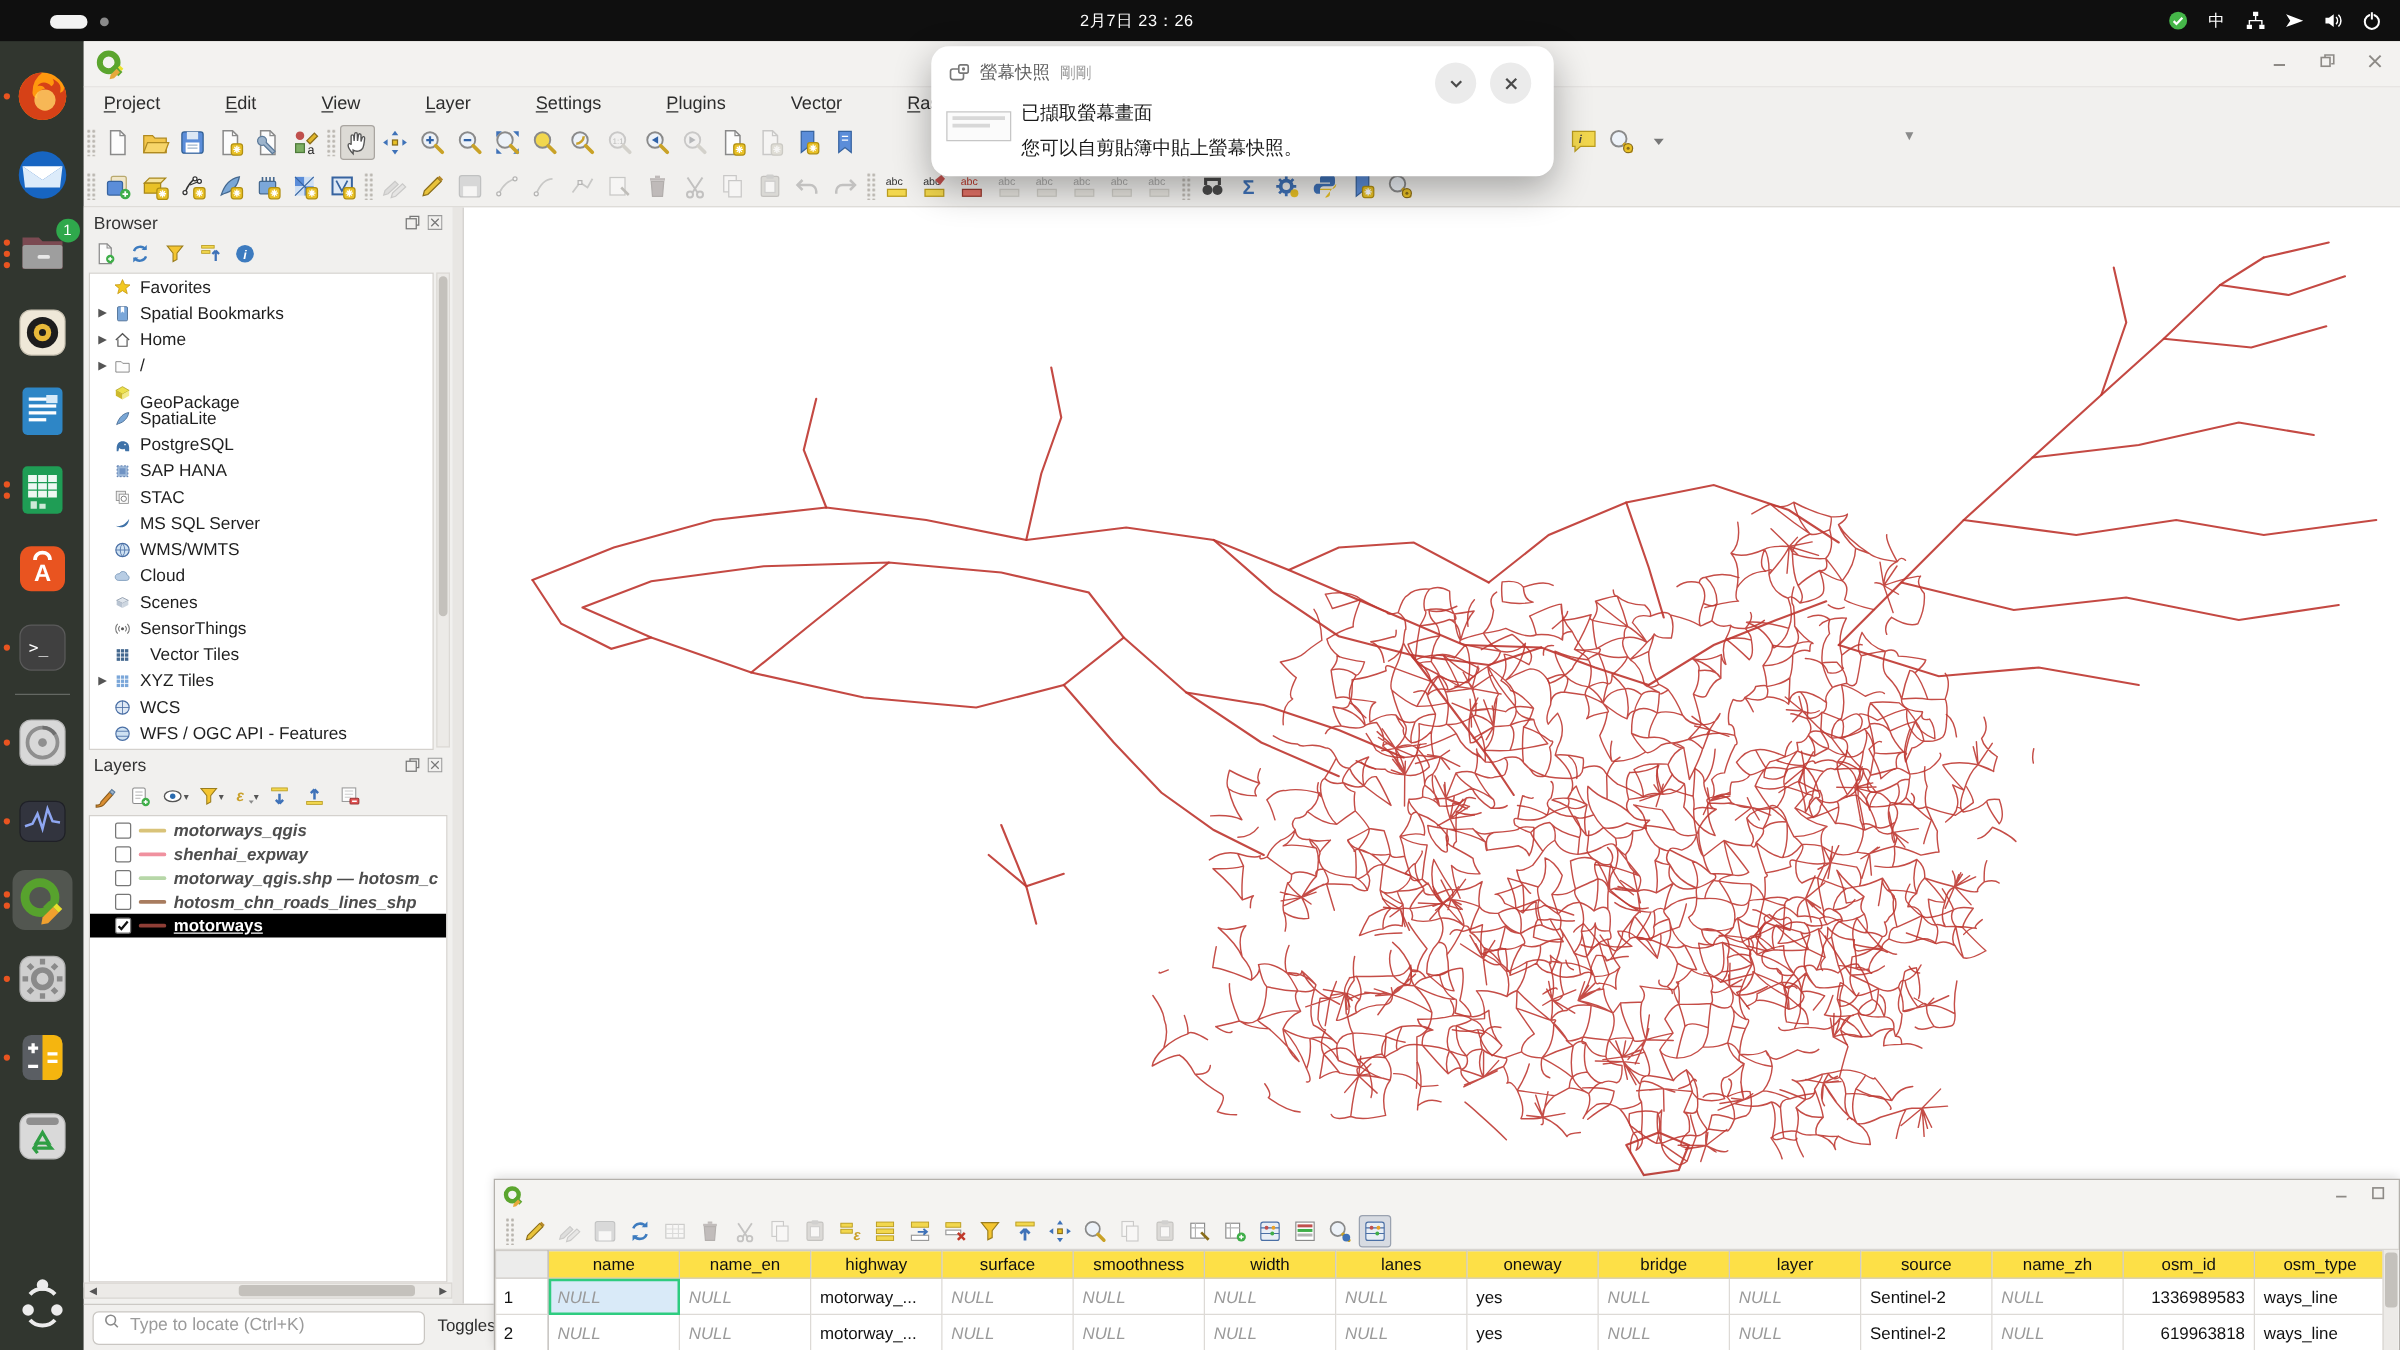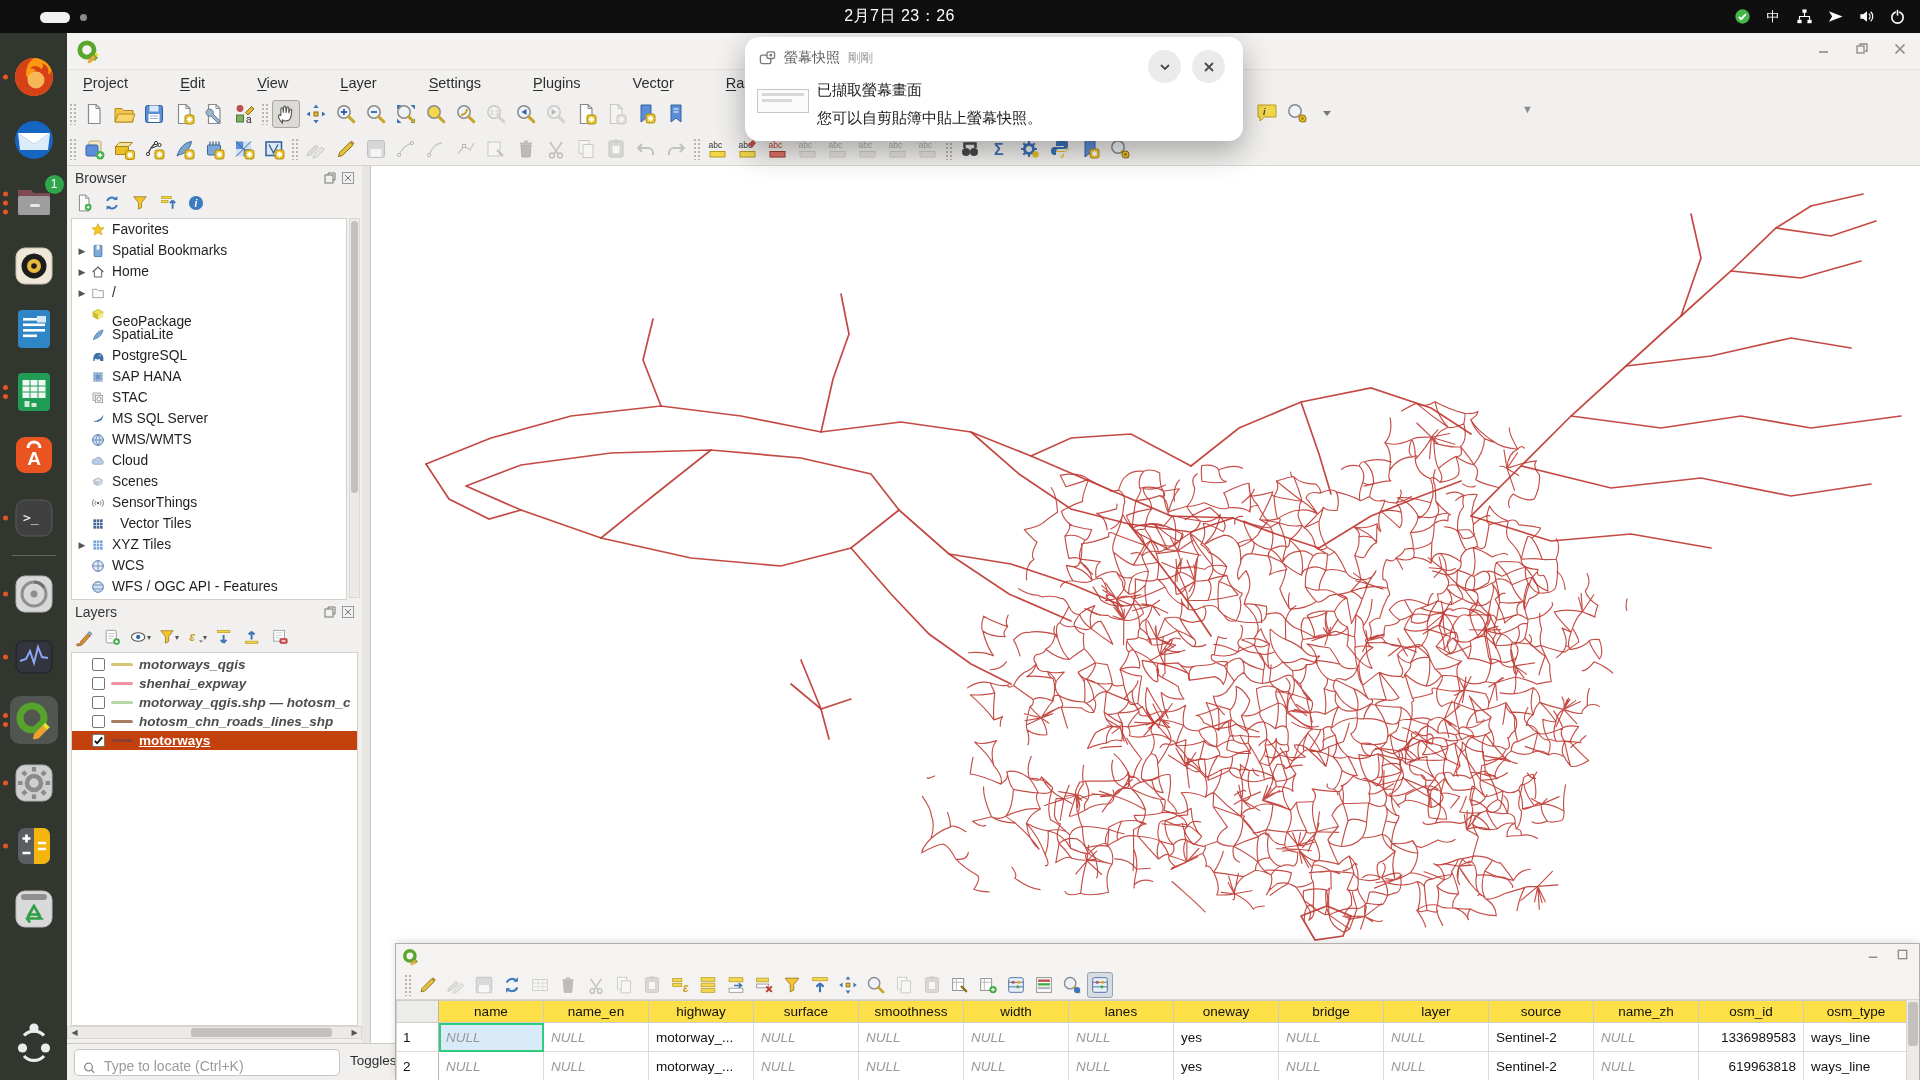--- a/index.html
+++ b/index.html
@@ -4,21 +4,21 @@
 <style>
   html,body{margin:0;padding:0;background:#1e231d;font-family:"Liberation Sans","DejaVu Sans",sans-serif;}
   *{box-sizing:border-box;}
   .screen{position:relative;width:1920px;height:1080px;overflow:hidden;background:#232a22;}
   .abs{position:absolute;}
   svg{display:block;}
   
   .topbar{position:absolute;left:0;top:0;width:1920px;height:33px;background:#0f0f0f;color:#fff;}
   .ws-pill{position:absolute;left:40px;top:12px;width:30px;height:11px;border-radius:6px;background:#f2f2f2;}
   .ws-dot{position:absolute;left:80px;top:14px;width:7px;height:7px;border-radius:50%;background:#8a8a8a;}
-  .clock{position:absolute;left:0;right:960px;top:0;height:33px;display:flex;align-items:center;justify-content:flex-end;font-size:16px;letter-spacing:.5px;}
+  .clock{position:absolute;left:0;right:960px;top:0;height:33px;display:flex;align-items:center;justify-content:flex-end;font-size:13px;letter-spacing:.5px;}
   .tray{position:absolute;right:14px;top:0;height:33px;display:flex;align-items:center;gap:13px;}
   .tray .t-ic{width:18px;height:18px;display:flex;align-items:center;justify-content:center;}
   .ime{font-size:13px;color:#fff;}
   
   .dock{position:absolute;left:0;top:33px;width:67px;height:1047px;background:#31362f;display:flex;flex-direction:column;align-items:center;padding-top:12px;}
   .dock-item{position:relative;width:67px;height:63px;display:flex;align-items:center;justify-content:center;flex:0 0 auto;}
   .dock-item .dots{position:absolute;left:3px;top:50%;transform:translateY(-50%);display:flex;flex-direction:column;gap:4px;}
   .dock-item .dots i{width:5px;height:5px;border-radius:50%;background:#e95420;display:block;}
   .dock-item .dicon{width:48px;height:48px;}
   .dock-item.active .dicon{background:rgba(255,255,255,.16);border-radius:10px;}
@@ -57,30 +57,30 @@
   .trow .arr{width:12px;font-size:9px;color:#555;text-align:center;}
   .trow .ti{width:20px;display:flex;align-items:center;justify-content:center;}
   .trow .ti svg{width:16px;height:16px;}
   .vscroll{position:absolute;right:2px;top:52px;bottom:2px;width:11px;background:#eceae7;border:1px solid #dcd9d5;}
   .vthumb{position:absolute;left:1px;right:1px;top:2px;height:72%;background:#c4c1bc;border-radius:4px;}
   
   .llist{position:absolute;left:4px;right:4px;top:52px;bottom:4px;background:#fff;border:1px solid #d4d1cd;overflow:hidden;padding-top:2px;}
   .lrow{display:flex;align-items:center;height:19px;padding-left:20px;gap:6px;font-size:13.5px;font-style:italic;font-weight:bold;color:#4d4d4d;white-space:nowrap;}
   .lrow .cb{width:13px;height:13px;border:1.2px solid #777;background:#fff;border-radius:2px;flex:0 0 auto;display:flex;align-items:center;justify-content:center;}
   .lrow .swatch{width:22px;height:3px;border-radius:2px;flex:0 0 auto;}
-  .lrow.sel{background:#c2410c;color:#fff;font-style:normal;text-decoration:underline;}
+  .lrow.sel{background:#000000;color:#fff;font-style:normal;text-decoration:underline;}
   .hscroll{position:absolute;left:0;right:0;bottom:-13px;height:13px;background:#eceae7;border:1px solid #d9d6d2;display:flex;align-items:center;}
   .hs-arrow{width:13px;font-size:8px;color:#555;text-align:center;}
   .hthumb{position:absolute;left:42%;width:48%;top:1px;bottom:1px;background:#c4c1bc;border-radius:3px;}
   
   .canvas{position:absolute;left:303px;top:133px;width:1550px;height:877px;background:#ffffff;border-left:1px solid #c9c6c2;}
   .splitter{position:absolute;left:295px;top:133px;width:8px;bottom:37px;background:#e8e6e3;}
   
   .statusbar{position:absolute;left:0;right:0;bottom:0;height:37px;background:#f1f0ee;border-top:1px solid #ccc9c5;}
-  .locate{position:absolute;left:7px;top:5px;width:266px;height:27px;background:#fff;border:1px solid #c9c6c2;border-radius:5px;display:flex;align-items:flex-end;padding:0 8px;gap:6px;}
+  .locate{position:absolute;left:7px;top:5px;width:266px;height:27px;background:#fff;border:1px solid #c9c6c2;border-radius:5px;display:flex;align-items:flex-start;padding:0 8px;gap:6px;}
   .locate input{border:none;outline:none;font-size:14px;color:#444;width:100%;background:transparent;font-family:inherit;}
   .locate input::placeholder{color:#9b9b9b;}
   .status-msg{position:absolute;left:283px;top:9px;font-size:13.5px;color:#2d2d2d;}
   
   .attrwin{position:absolute;left:328px;top:910px;width:1525px;height:137px;background:#f4f3f1;border:1px solid #b3b0ab;box-shadow:0 -2px 8px rgba(0,0,0,.12);}
   .attr-title{position:relative;height:26px;display:flex;align-items:center;}
   .attr-title .alogo{position:absolute;left:6px;top:4px;}
   .attr-title .atext{width:100%;text-align:center;font-size:13.5px;color:#333;}
   .attr-title .awc{position:absolute;right:10px;top:4px;display:flex;gap:16px;color:#8d8a86;}
   .attr-tools{height:30px;display:flex;align-items:center;padding-left:6px;border-bottom:1px solid #d8d5d1;}

